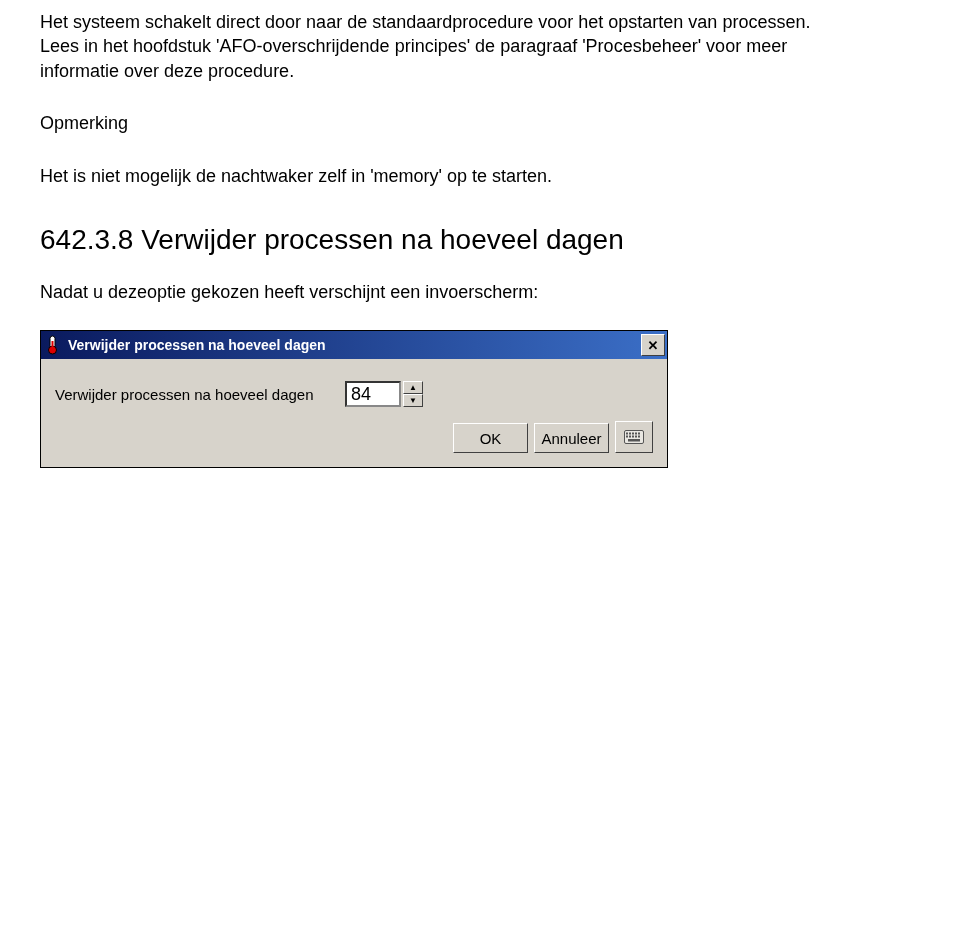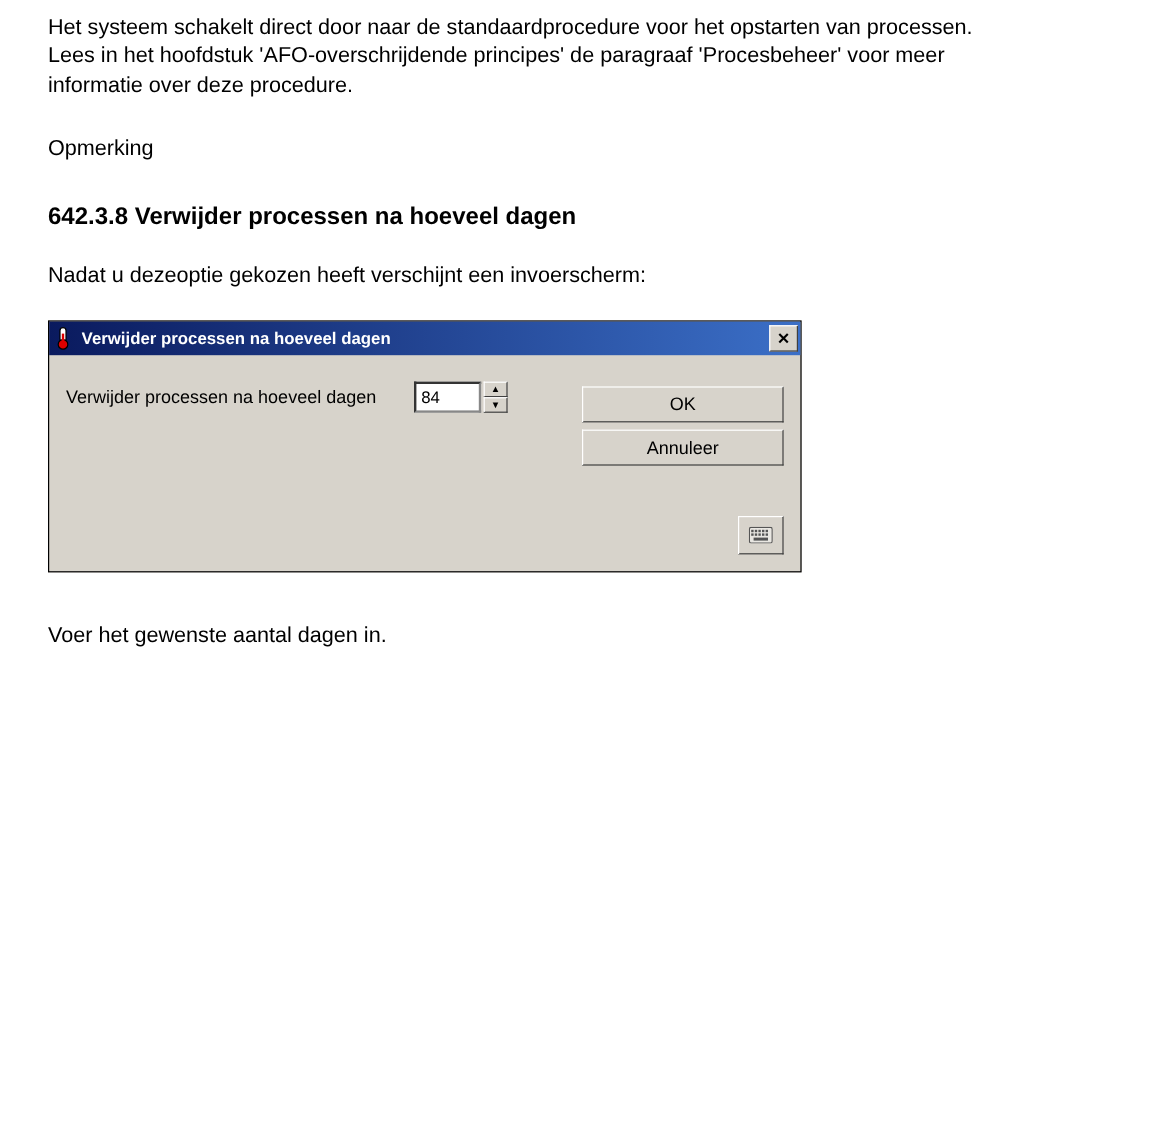--- a/index.html
+++ b/index.html
@@ -1,60 +1,61 @@
 <!DOCTYPE html>
 <html><head>
 <meta charset="utf-8">
 <style>
   html,body{margin:0;padding:0;background:#fff;color:#000;font-family:Arial,Helvetica,sans-serif}
   .page{width:885px;min-height:951px;box-sizing:border-box;padding:10px 44px 40px 40px}
   .para{font-size:18px;line-height:1.35;margin:0 0 26px 0}
   .bold-head{font-weight:400;font-size:18px;margin:30px 0 30px 0}
-  .h2{font-size:20px;font-weight:700;margin:36px 0 24px 0}
+  .h2{font-size:28px;font-weight:400;margin:36px 0 24px 0}
 
   
-  .dlg{width:626px;background:#d7d3cb;border:1px solid #000;margin-top:10px;margin-bottom:40px;
+  .dlg{width:626px;background:#d7d3cb;border:1px solid #000;margin-top:10px;margin-bottom:64px;
        font-family:Tahoma,Arial,sans-serif;font-size:14px;color:#000}
   .titlebar{height:28px;display:flex;align-items:center;
             background:linear-gradient(90deg,#0a1a5e 0%,#3b6fc7 100%);color:#fff;font-weight:700;
             padding:0 2px 0 3px;font-size:14px}
   .title-icon{width:18px;height:20px;margin-right:6px;flex:0 0 auto}
   .title-text{flex:1 1 auto;white-space:nowrap;overflow:hidden}
   .close-btn{width:22px;height:20px;background:#d7d3cb;border:1px solid #404040;
              border-top-color:#fff;border-left-color:#fff;display:flex;align-items:center;justify-content:center;
              font-weight:700;color:#000;font-family:Arial;font-size:13px;line-height:1}
   .dlg-body{padding:22px 14px 14px 14px;display:grid;grid-template-columns:1fr 200px;grid-column-gap:14px}
   .form-row{display:flex;align-items:center;margin-bottom:16px}
   .form-label{flex:0 0 auto;width:290px;font-size:15px}
   .num-wrap{display:flex;align-items:stretch;height:26px}
   .num-input{width:44px;border:2px inset #888;background:#fff;font:inherit;padding:2px 4px;
-             font-size:14px}
+             font-size:18px}
   .spin{display:flex;flex-direction:column;margin-left:2px}
   .spin-btn{width:18px;height:13px;background:#d7d3cb;border:1px solid #404040;
             border-top-color:#fff;border-left-color:#fff;display:flex;align-items:center;justify-content:center;
             font-size:8px;line-height:1}
-  .btn-col{display:flex;flex-direction:column;align-items:flex-end;gap:6px;padding-top:4px}
+  .btn-col{display:flex;flex-direction:row;align-items:flex-end;gap:6px;padding-top:4px}
   .win-btn{width:168px;height:30px;background:#d7d3cb;border:1px solid #404040;
            border-top-color:#fff;border-left-color:#fff;display:flex;align-items:center;justify-content:center;
            font:inherit;font-size:15px}
   .win-btn .u{text-decoration:underline}
   .tool-row{display:flex;justify-content:flex-end;gap:6px;margin-top:36px}
   .tool-btn{width:36px;height:30px;background:#d7d3cb;border:1px solid #404040;
             border-top-color:#fff;border-left-color:#fff;display:flex;align-items:center;justify-content:center}
   .kbd-icon{width:20px;height:14px}
 </style>
 </head>
 <body>
 
 <div class="page">
 
   <p class="para">Het systeem schakelt direct door naar de standaardprocedure voor het opstarten van processen. Lees in het hoofdstuk 'AFO-overschrijdende principes' de paragraaf 'Procesbeheer' voor meer informatie over deze procedure.</p>
 
   <p class="bold-head">Opmerking</p>
 
+  <p class="para">Het is niet mogelijk de nachtwaker zelf in 'memory' op te starten.</p>
 
   <h2 class="h2">642.3.8 Verwijder processen na hoeveel dagen</h2>
 
 
   <p class="para">Nadat u dezeoptie gekozen heeft verschijnt een invoerscherm:</p>
 
   <div class="dlg">
     <div class="titlebar">
       <svg class="title-icon" viewBox="0 0 18 20">
         <rect x="6" y="1" width="5" height="12" rx="2.5" fill="#fff" stroke="#000" stroke-width="1"></rect>
@@ -110,15 +111,14 @@
                   <rect x="14" y="5.5" width="2" height="2"></rect>
                 <rect x="4" y="9" width="12" height="2.5"></rect>
               </g>
             </svg>
           </div>
         </div>
       </div>
     </div>
   </div>
 
-  <p class="para">Voer het gewenste aantal dagen in.</p>
 
 </div>
 
 </body></html>

